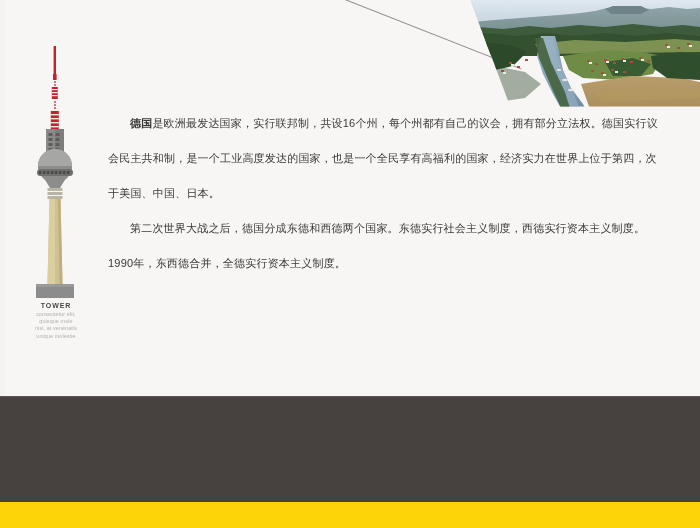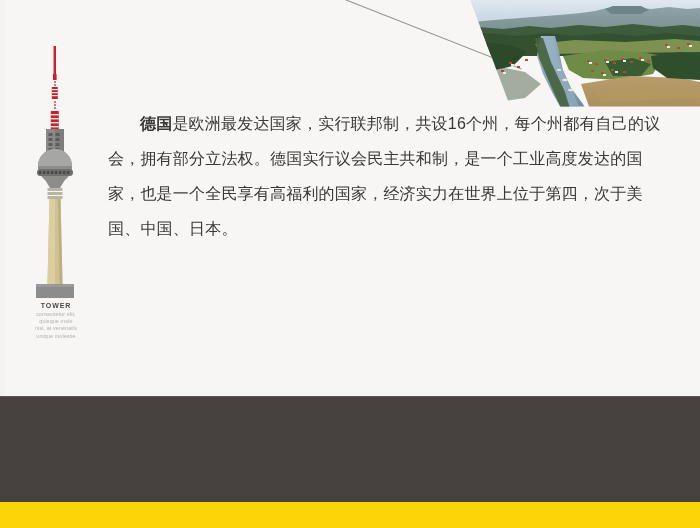--- a/index.html
+++ b/index.html
@@ -115,21 +115,21 @@
   }
   .tower-caption-body div { white-space: nowrap; }
 
   
   .article {
     position: absolute;
     left: 108px;
     top: 106px;
     width: 555px;
     color: #3b3735;
-    font-size: 16px;
+    font-size: 11px;
     line-height: 35px;
     letter-spacing: 0.2px;
   }
   .article p {
     margin: 0;
     text-indent: 2em;
   }
   .article .lead {
     font-weight: bold;
   }
@@ -307,19 +307,20 @@
     <div class="tower-caption-body">
       <div>consectetur elit,</div>
       <div>quisque mole</div>
       <div>nisi, at venenatis</div>
       <div>unique molestie</div>
     </div>
   </div>
 
   <div class="article">
     <p><span class="lead">德国</span><span>是欧洲最发达国家，实行联邦制，共设16个州，每个州都有自己的议会，拥有部分立法权。德国实行议会民主共和制，是一个工业高度发达的国家，也是一个全民享有高福利的国家，经济实力在世界上位于第四，次于美国、中国、日本。</span></p>
+    <p>第二次世界大战之后，德国分成东德和西德两个国家。东德实行社会主义制度，西德实行资本主义制度。1990年，东西德合并，全德实行资本主义制度。</p>
   </div>
 
   <div class="bar-dark-top-edge"></div>
   <div class="bar-dark"></div>
   <div class="bar-yellow"></div>
 
 </div>
 
 </body></html>

